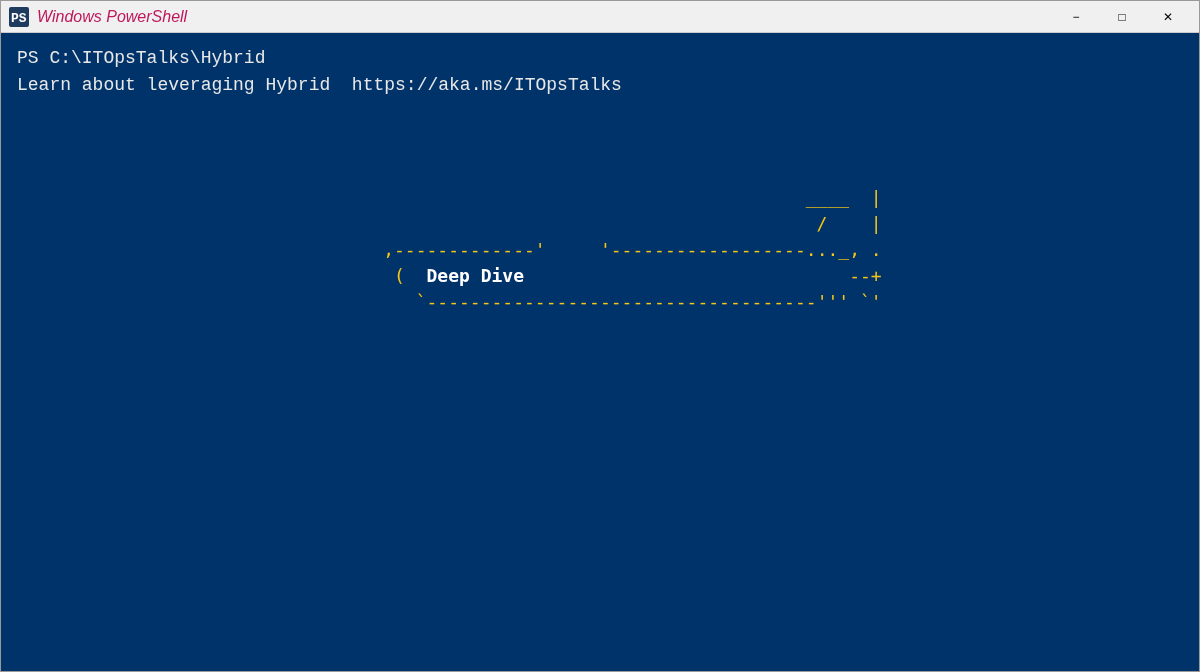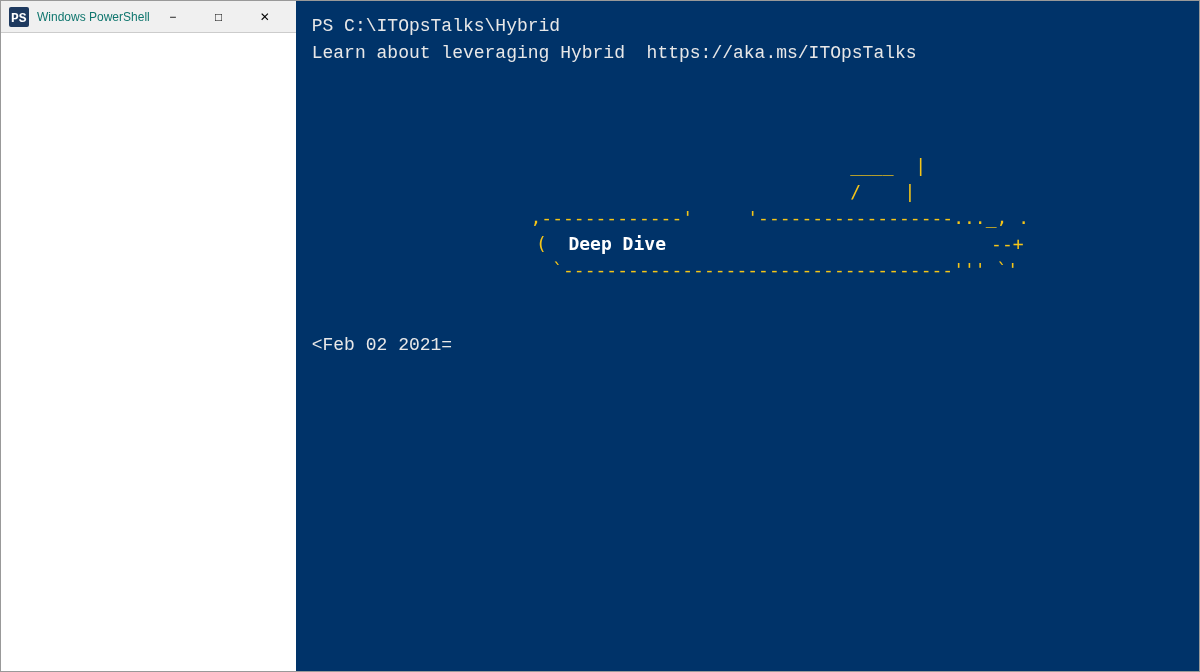--- a/index.html
+++ b/index.html
@@ -8,21 +8,21 @@
       width: 1200px;
       height: 672px;
       overflow: hidden;
       font-family: 'Courier New', Courier, monospace;
     }
 
     .window {
       width: 1200px;
       height: 672px;
       display: flex;
-      flex-direction: row;
+      flex-direction: column;
       border: 1px solid #999;
     }
 
     .titlebar {
       background: #f0f0f0;
       height: 32px;
       display: flex;
       align-items: center;
       padding: 0 8px;
       flex-shrink: 0;
@@ -39,22 +39,23 @@
     }
 
     .titlebar-icon svg {
       width: 20px;
       height: 20px;
     }
 
     .titlebar-title {
       flex: 1;
       font-family: 'Segoe UI', Arial, sans-serif;
-      font-size: 12px;
-      color: #0f766e;
+      font-size: 16px;
+      color: #be185d;
+      font-style: italic;
     }
 
     .titlebar-controls {
       display: flex;
       gap: 0;
     }
 
     .titlebar-btn {
       width: 46px;
       height: 32px;
@@ -122,22 +123,21 @@
       <button class="titlebar-btn">□</button>
       <button class="titlebar-btn close">✕</button>
     </div>
   </div>
 
   <div class="terminal">
     <div class="terminal-text">PS C:\ITOpsTalks\Hybrid</div>
     <div class="terminal-text">Learn about leveraging Hybrid  https://aka.ms/ITOpsTalks</div>
 
     <div class="ascii-art">
-      <pre style="color:#f5c518; font-size:18px; line-height:1.45; text-align:center; display:inline-block;">                    ____  |
+      <pre style="color:#f5c518; font-size:18px; line-height:1.45; text-align:right; display:inline-block;">                    ____  |
                    /    |
 ,-------------'     '------------------..._, .
 (  <span class="deep-dive" style="color:#ffffff; font-weight:bold;margin-top:32px;">Deep Dive</span>                              --+
  `------------------------------------''' `'</pre>
     </div>
 
-    <div class="date-line">&lt;Feb 02 2021=</div>
   </div>
 </div>
 
 </body></html>

